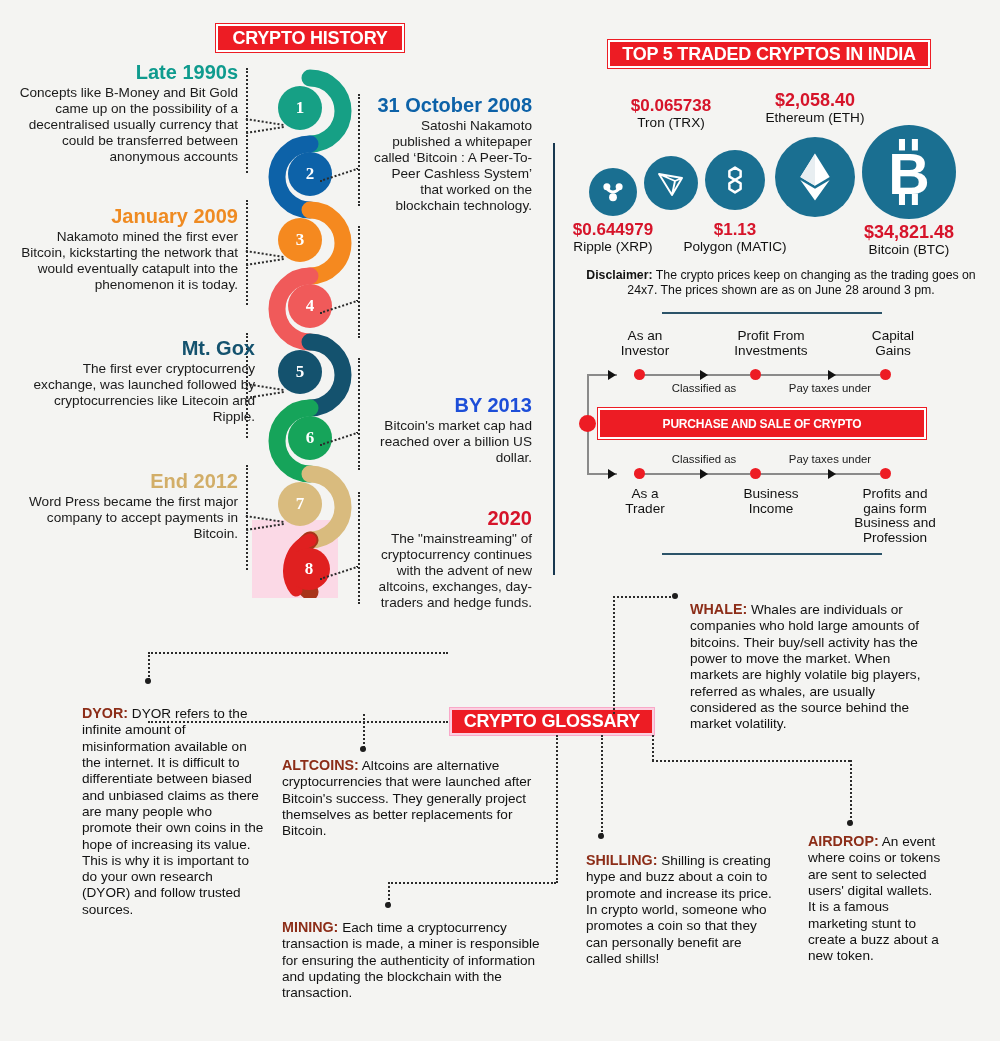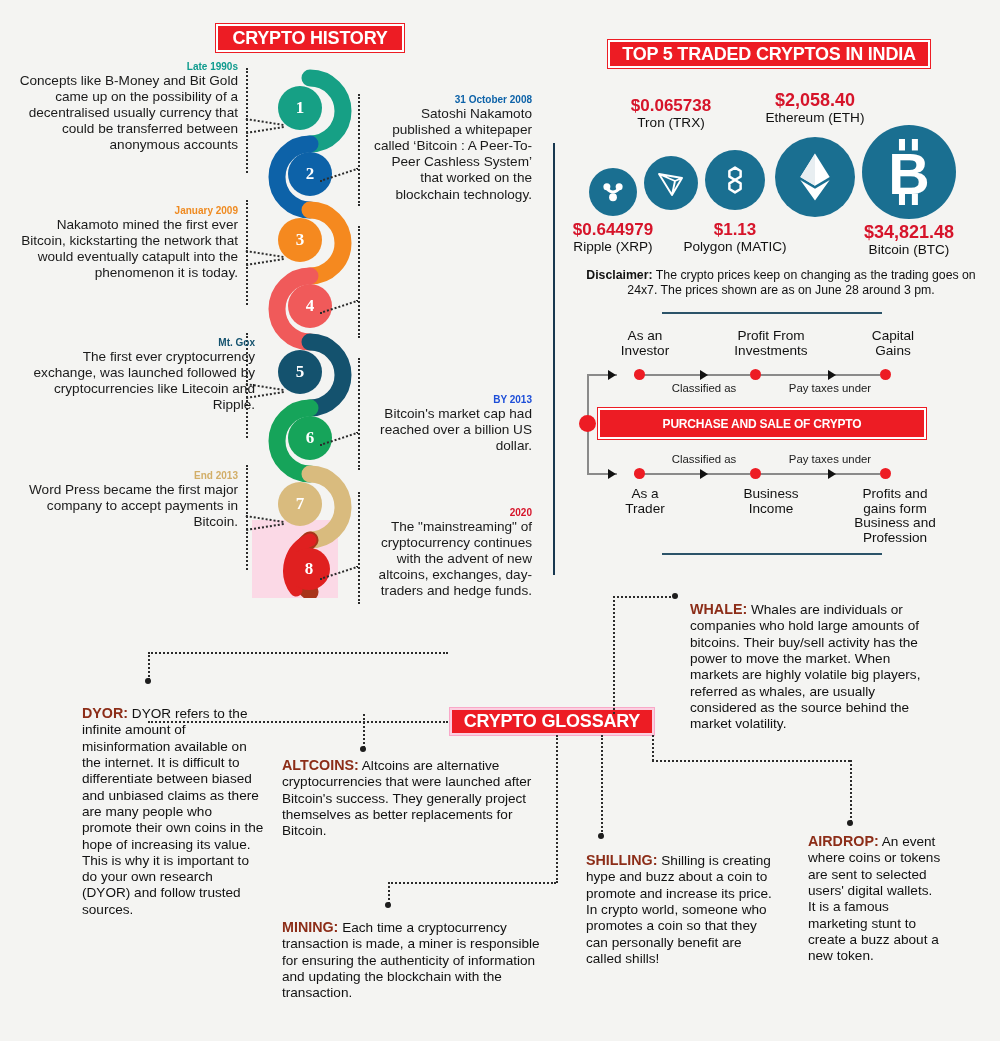--- a/index.html
+++ b/index.html
@@ -20,21 +20,21 @@
     letter-spacing: -0.2px;
     text-align: center;
     display: flex; align-items: center; justify-content: center;
     border: 2px solid #ffffff;
     box-shadow: 0 0 0 1px #ed1c24;
     white-space: nowrap;
   }
 
   
   .tl-entry { position: absolute; }
-  .tl-title { font-weight: bold; font-size: 10px; line-height: 1.18; }
+  .tl-title { font-weight: bold; font-size: 20px; line-height: 1.18; }
   .tl-body  { font-size: 13.6px; line-height: 1.19; color: #1a1a1a; }
   .tl-left  { text-align: right; }
   .tl-right { text-align: right; }
 
   
   #spiral { position: absolute; left: 252px; top: 68px; width: 116px; height: 530px; }
   .node {
     position: absolute;
     border-radius: 50%;
     color: #ffffff;
@@ -177,21 +177,21 @@
   </div>
   <div class="tl-entry tl-left" style="left:14px; top:205px; width:224px;">
     <div class="tl-title" style="color:#ef8b22;">January 2009</div>
     <div class="tl-body">Nakamoto mined the first ever Bitcoin, kickstarting the network that would eventually catapult into the phenomenon it is today.</div>
   </div>
   <div class="tl-entry tl-left" style="left:31px; top:337px; width:224px;">
     <div class="tl-title" style="color:#14526e;">Mt. Gox</div>
     <div class="tl-body">The first ever cryptocurrency exchange, was launched followed by cryptocurrencies like Litecoin and Ripple.</div>
   </div>
   <div class="tl-entry tl-left" style="left:14px; top:470px; width:224px;">
-    <div class="tl-title" style="color:#d2ae68;">End 2013</div>
+    <div class="tl-title" style="color:#d2ae68;">End 2012</div>
     <div class="tl-body">Word Press became the first major company to accept payments in Bitcoin.</div>
   </div>
 
   <div class="tl-entry tl-right" style="left:370px; top:94px; width:162px;">
     <div class="tl-title" style="color:#0d62a8;">31 October 2008</div>
     <div class="tl-body">Satoshi Nakamoto published a whitepaper called ‘Bitcoin : A Peer-To-Peer Cashless System’ that worked on the blockchain technology.</div>
   </div>
   <div class="tl-entry tl-right" style="left:370px; top:394px; width:162px;">
     <div class="tl-title" style="color:#1d4ed8;">BY 2013</div>
     <div class="tl-body">Bitcoin's market cap had reached over a billion US dollar.</div>

